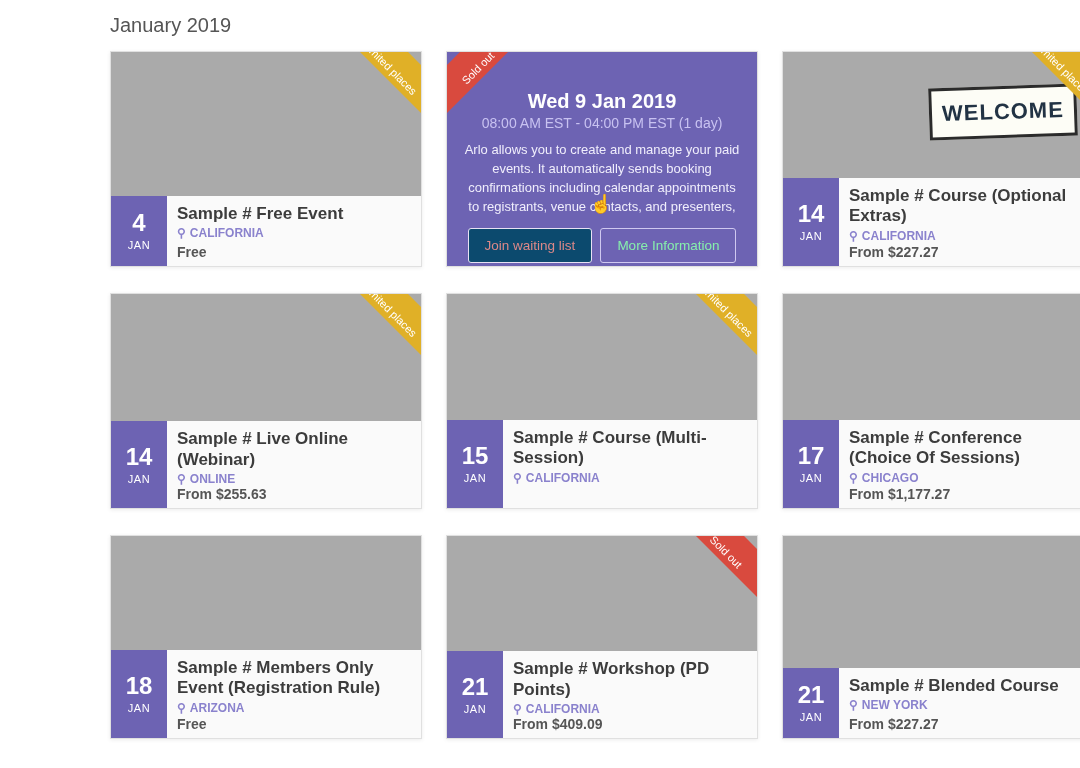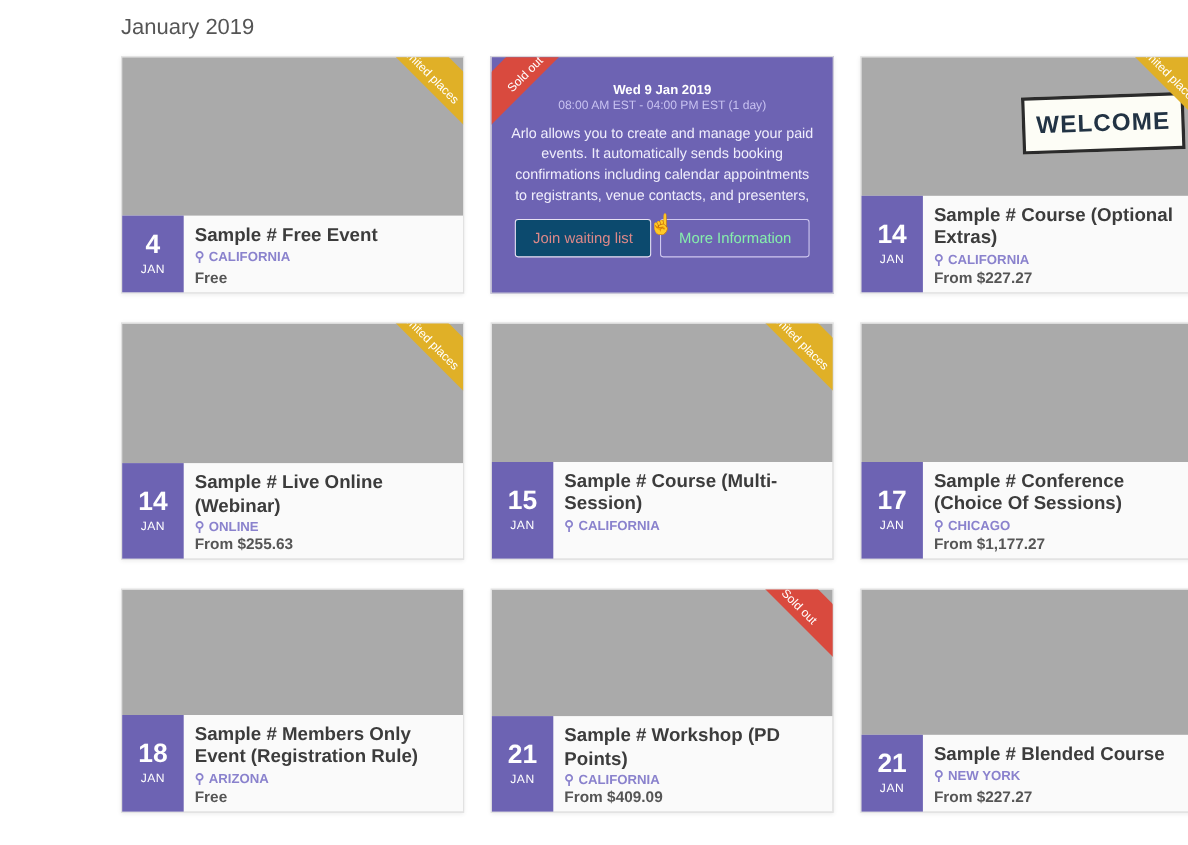--- a/index.html
+++ b/index.html
@@ -74,22 +74,22 @@
   .rb-soldout { background:#d94a3e; }
   
   .card.expanded {
     background:#6d63b3;
     color:#fff;
     display:flex;
     flex-direction:column;
     padding:16px 12px 14px 12px;
     text-align:center;
   }
-  .card.expanded .hdr-date { font-size:12px; font-weight:600; margin-top:6px;}
-  .card.expanded .hdr-time { font-size:11px; color:#c8c2f1; margin-top:2px;}
+  .card.expanded .hdr-date { font-size:20px; font-weight:600; margin-top:22px;}
+  .card.expanded .hdr-time { font-size:14px; color:#c8c2f1; margin-top:2px;}
   .card.expanded .desc { font-size:13px; line-height:1.45; margin-top:10px; color:#f0eefc; padding:0 4px;}
   .card.expanded .btnrow { display:flex; gap:8px; justify-content:center; margin-top:12px;}
   .btn {
     font-size:13.5px;
     padding:9px 16px;
     border-radius:3px;
     cursor:pointer;
     display:inline-block;
   }
   .btn-wait { background:#0c4a6e; color:#d88; border:1px solid #e7e1f3;}

